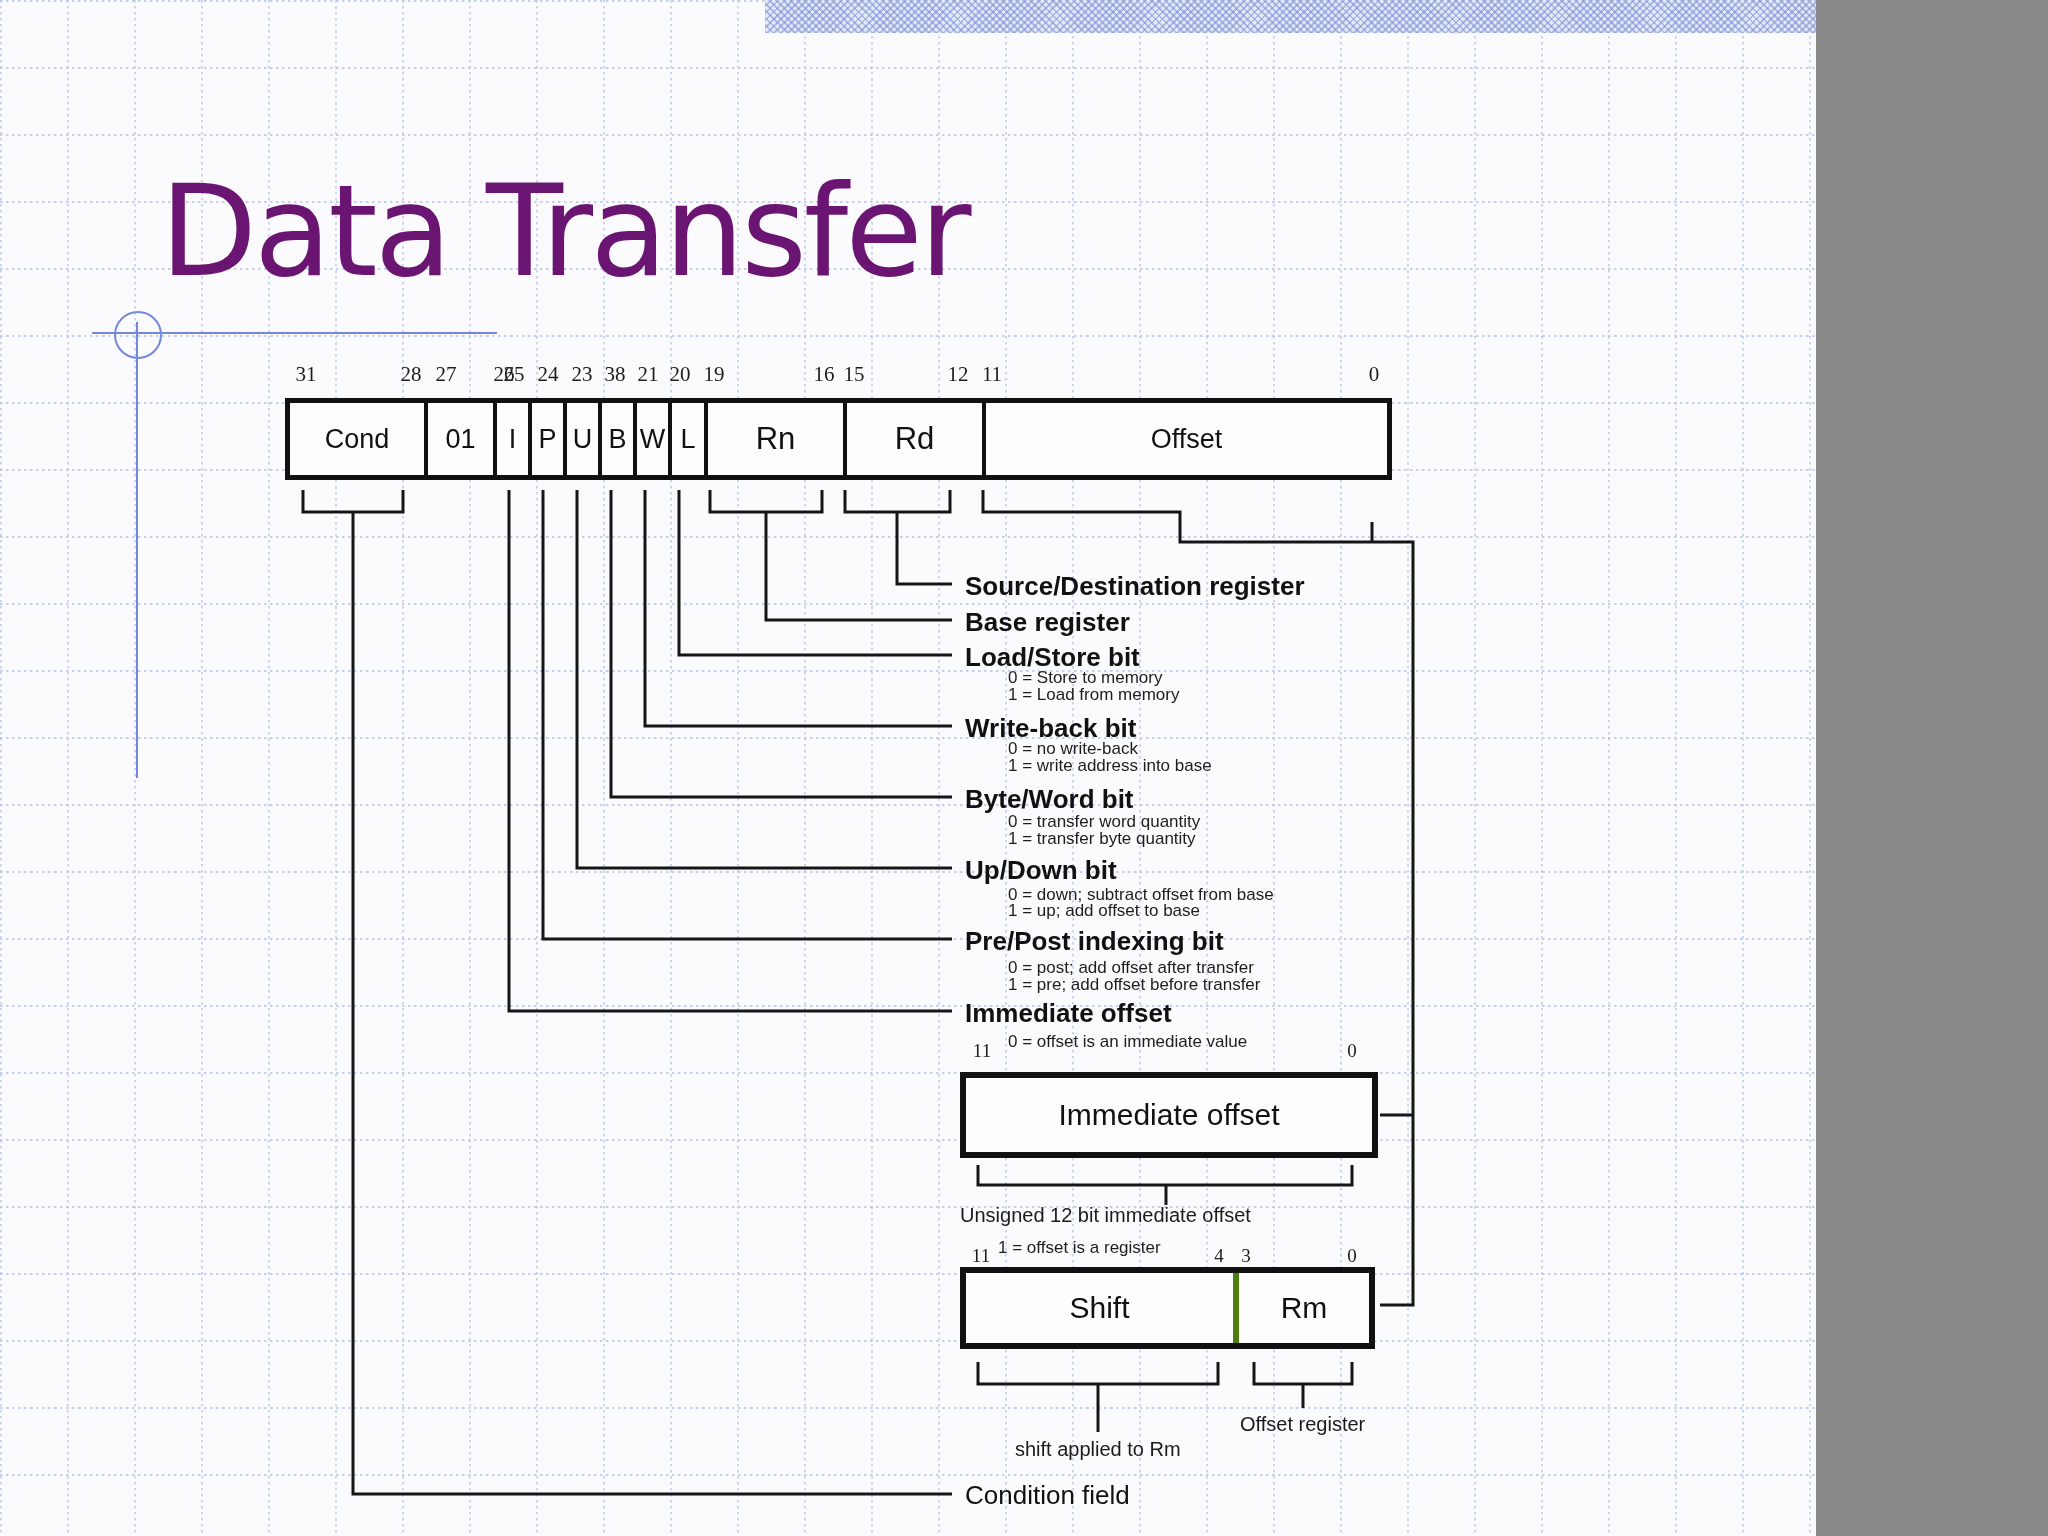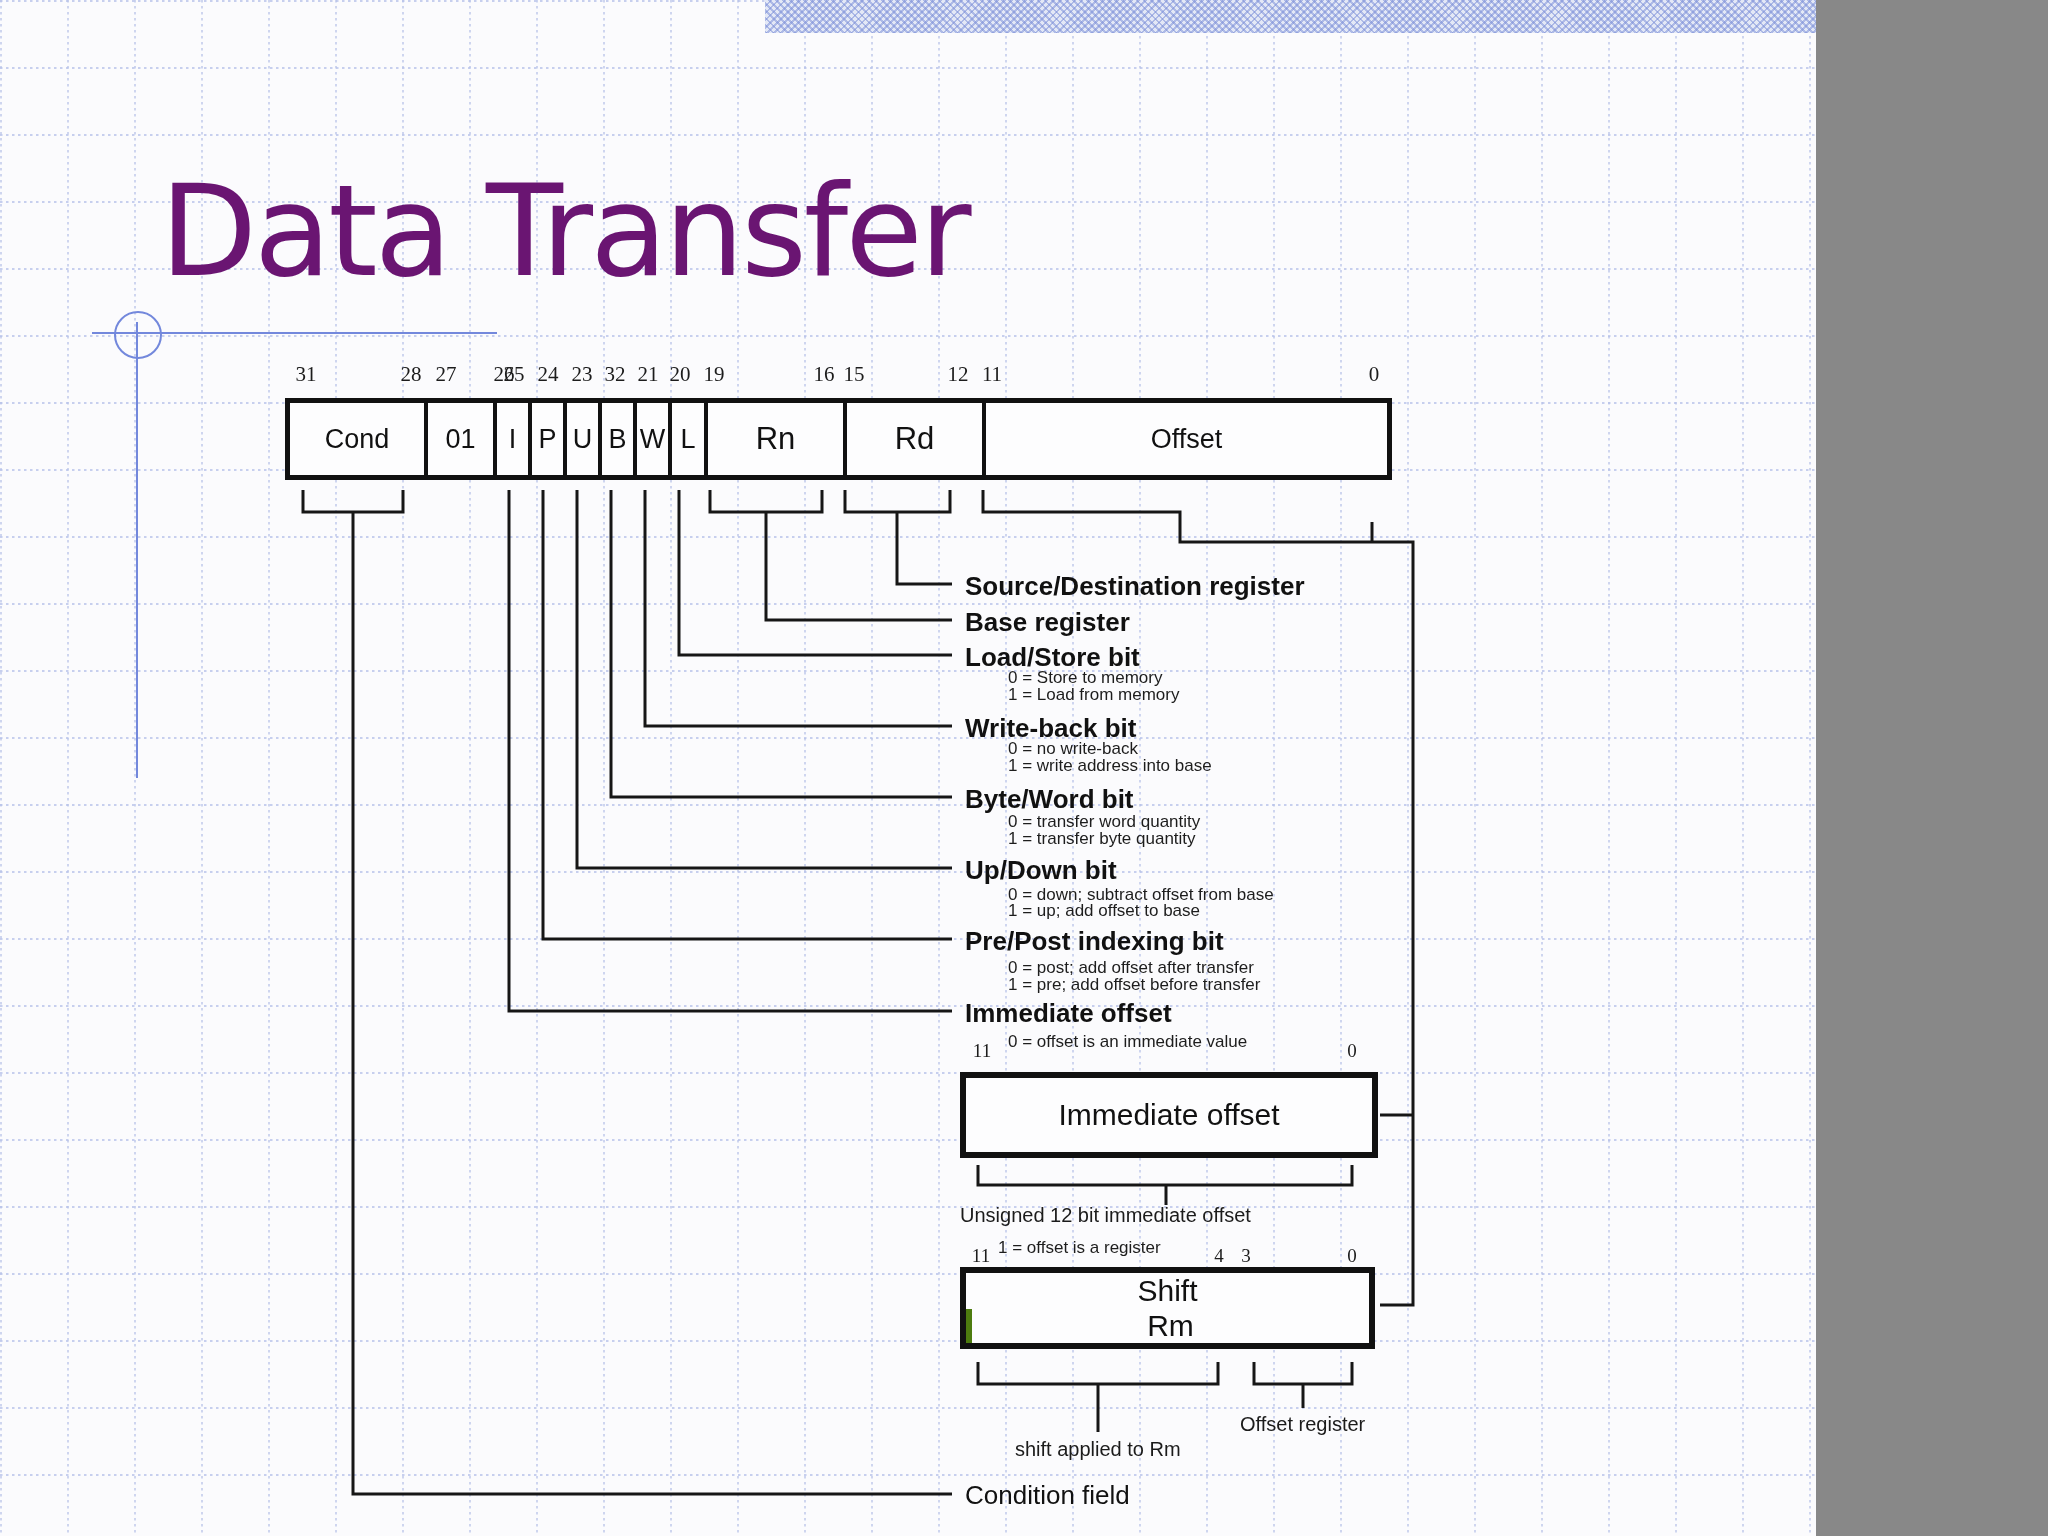--- a/index.html
+++ b/index.html
@@ -52,21 +52,21 @@
 
   
   .immbox{
     position:absolute;left:960px;top:1072px;width:418px;height:86px;border:6px solid #111;
     box-sizing:border-box;display:flex;align-items:center;justify-content:center;
     font-size:30px;color:#111;background:#fdfdfe;
   }
   .caption{position:absolute;font-size:20px;color:#1b1b1b;white-space:nowrap;}
   .shiftrow{
     position:absolute;left:960px;top:1267px;width:415px;height:82px;border:6px solid #111;
-    box-sizing:border-box;display:flex;background:#fdfdfe;flex-direction:column;
+    box-sizing:border-box;display:flex;background:#fdfdfe;
   }
   .shiftcell{display:flex;align-items:center;justify-content:center;font-size:30px;color:#111;}
   .shiftcell.rm{border-left:6px solid #4d7c0f;}
   .condition{position:absolute;left:965px;top:1480px;font-size:26px;font-weight:normal;color:#111;white-space:nowrap;}
 </style>
 </head>
 <body>
 
 <div id="slide">
 
@@ -134,21 +134,21 @@
   <div class="decor-vline"></div>
   <div class="decor-circle"></div>
 
   <span class="bitnum" style="left:306px">31</span>
   <span class="bitnum" style="left:411px">28</span>
   <span class="bitnum" style="left:446px">27</span>
   <span class="bitnum" style="left:504px">26</span>
   <span class="bitnum" style="left:514px">25</span>
   <span class="bitnum" style="left:548px">24</span>
   <span class="bitnum" style="left:582px">23</span>
-  <span class="bitnum" style="left:615px">32</span>
+  <span class="bitnum" style="left:615px">38</span>
   <span class="bitnum" style="left:648px">21</span>
   <span class="bitnum" style="left:680px">20</span>
   <span class="bitnum" style="left:714px">19</span>
   <span class="bitnum" style="left:824px">16</span>
   <span class="bitnum" style="left:854px">15</span>
   <span class="bitnum" style="left:958px">12</span>
   <span class="bitnum" style="left:992px">11</span>
   <span class="bitnum" style="left:1374px">0</span>
 
   <div class="regbox">

